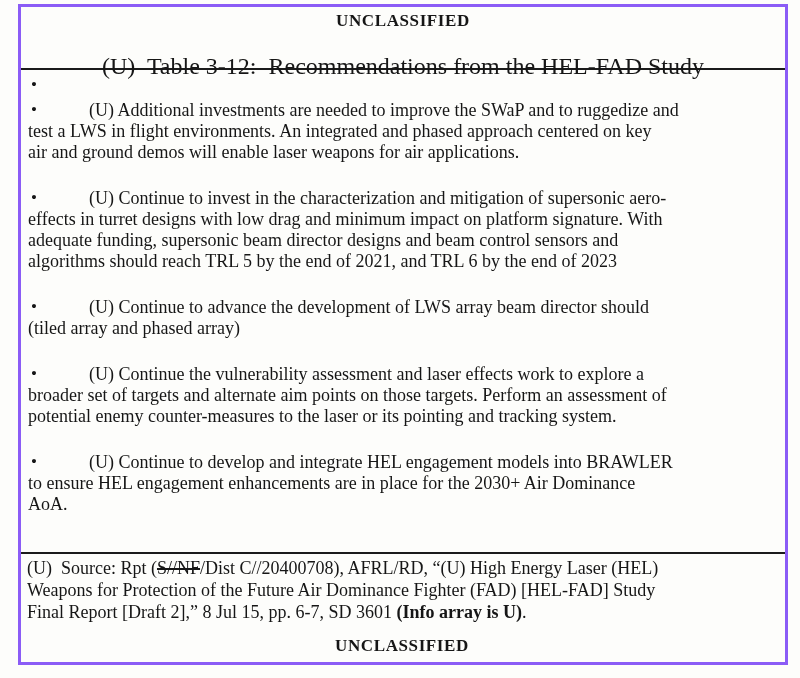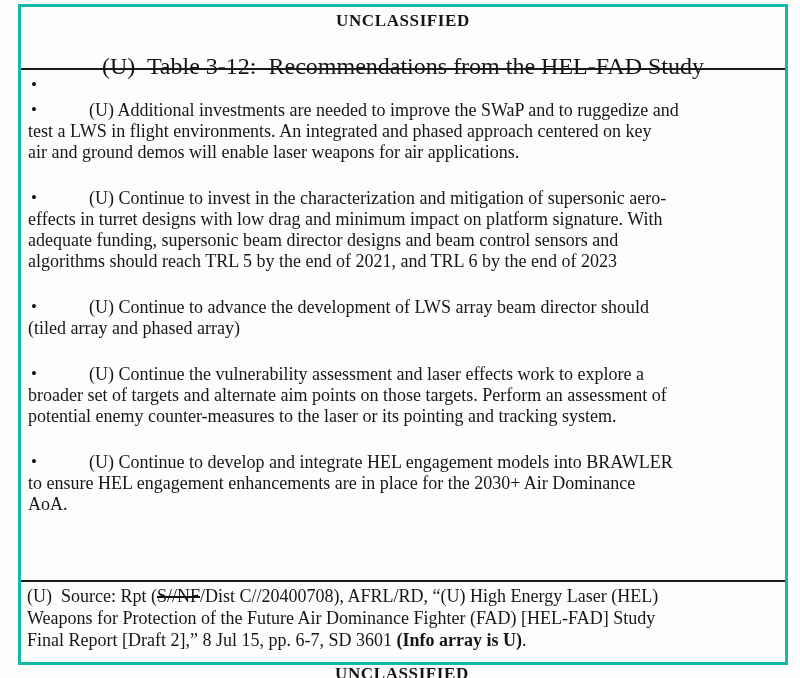--- a/index.html
+++ b/index.html
@@ -14,21 +14,21 @@
     color: #161616;
     font-family: "Liberation Serif", "DejaVu Serif", serif;
     overflow: hidden;
   }
   .doc-table {
     position: absolute;
     left: 18px;
     top: 4px;
     width: 770px;
     height: 661px;
-    border: 3px solid #14b8a6;
+    border: 3px solid #8b5cf6;
     box-sizing: border-box;
     display: flex;
     flex-direction: column;
     background: #fdfdfb;
   }
   .header-cell {
     height: 63px;
     box-sizing: border-box;
     border-bottom: 2px solid #1b1b1b;
     text-align: center;
@@ -65,21 +65,21 @@
     position: absolute;
     left: 3px;
     top: -1px;
     text-indent: 0;
     font-size: 17px;
   }
   .bullet-text {
     white-space: pre-wrap;
   }
   .source-cell {
-    height: 80px;
+    height: 108px;
     box-sizing: border-box;
     padding: 3px 8px 0 6px;
   }
   .source-text {
     margin: 0;
     font-size: 18px;
     line-height: 22px;
     white-space: pre-wrap;
   }
   .struck-seg {

